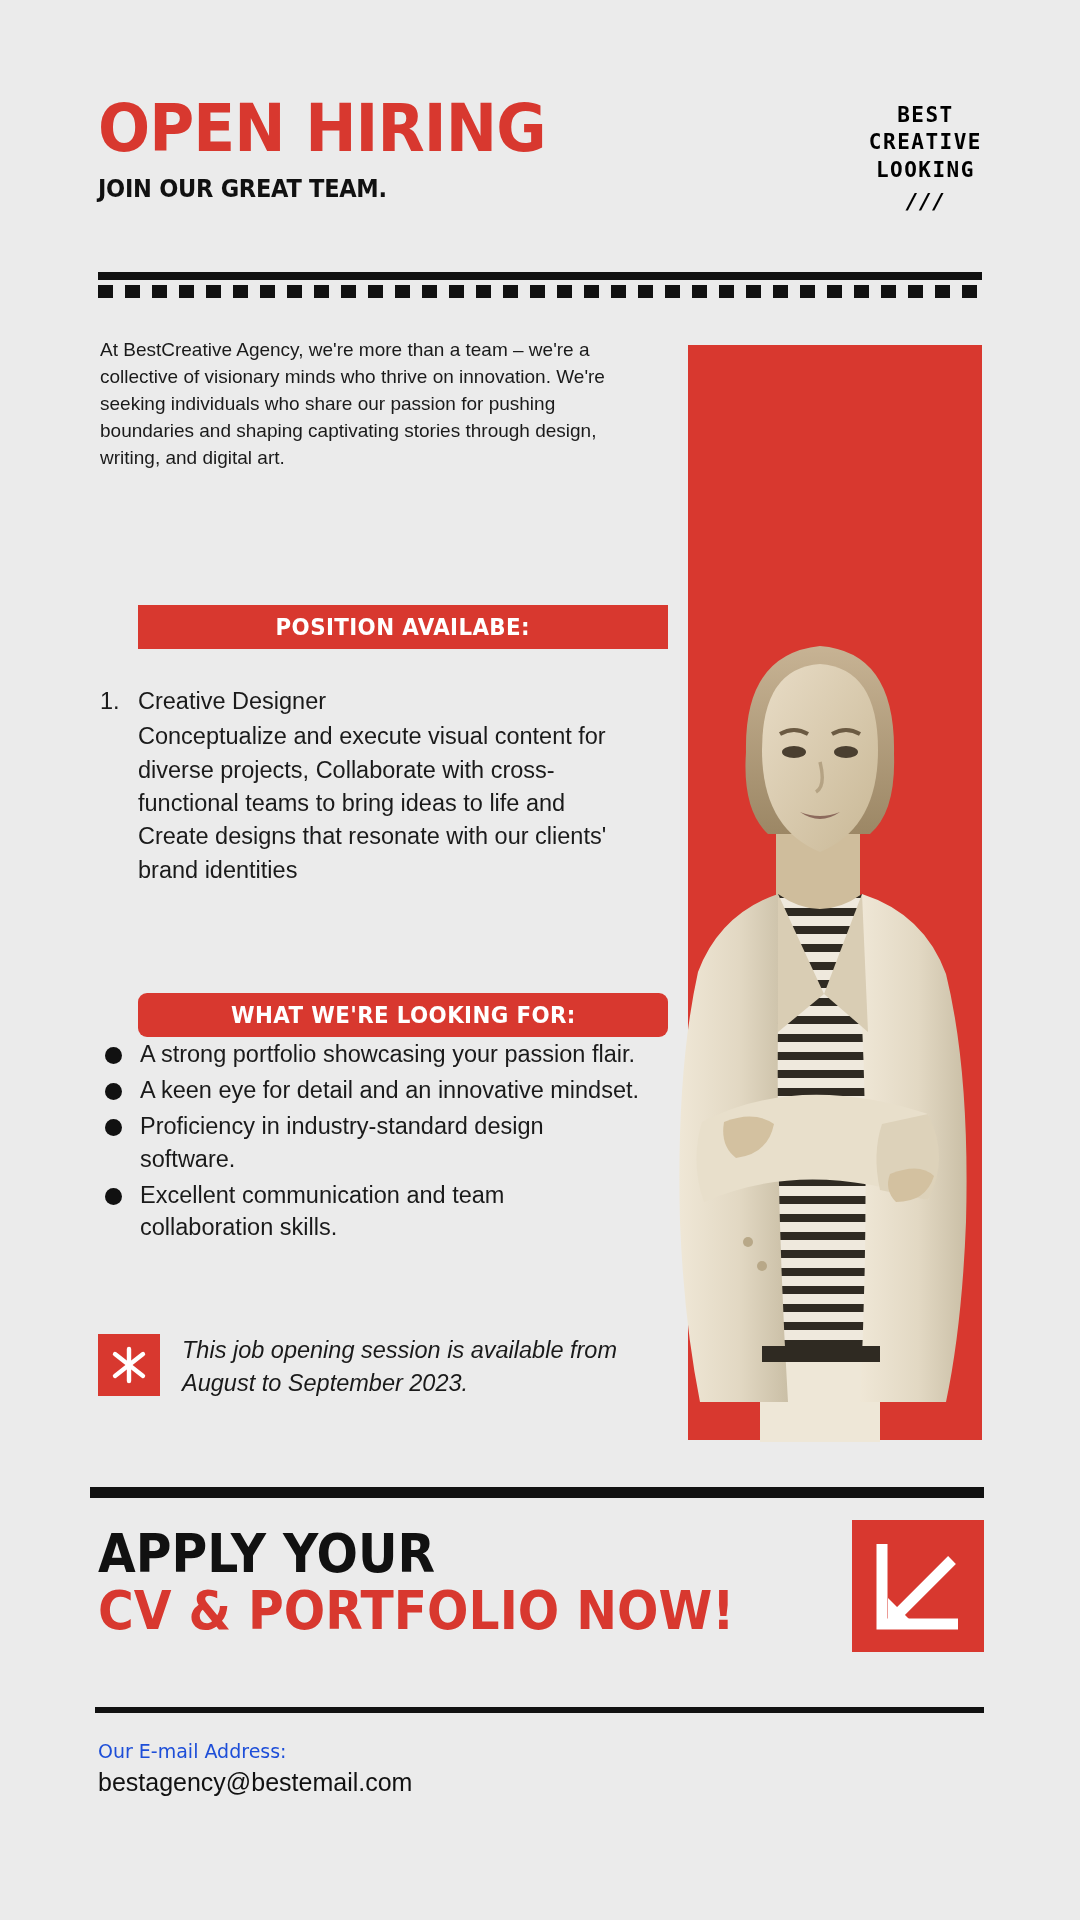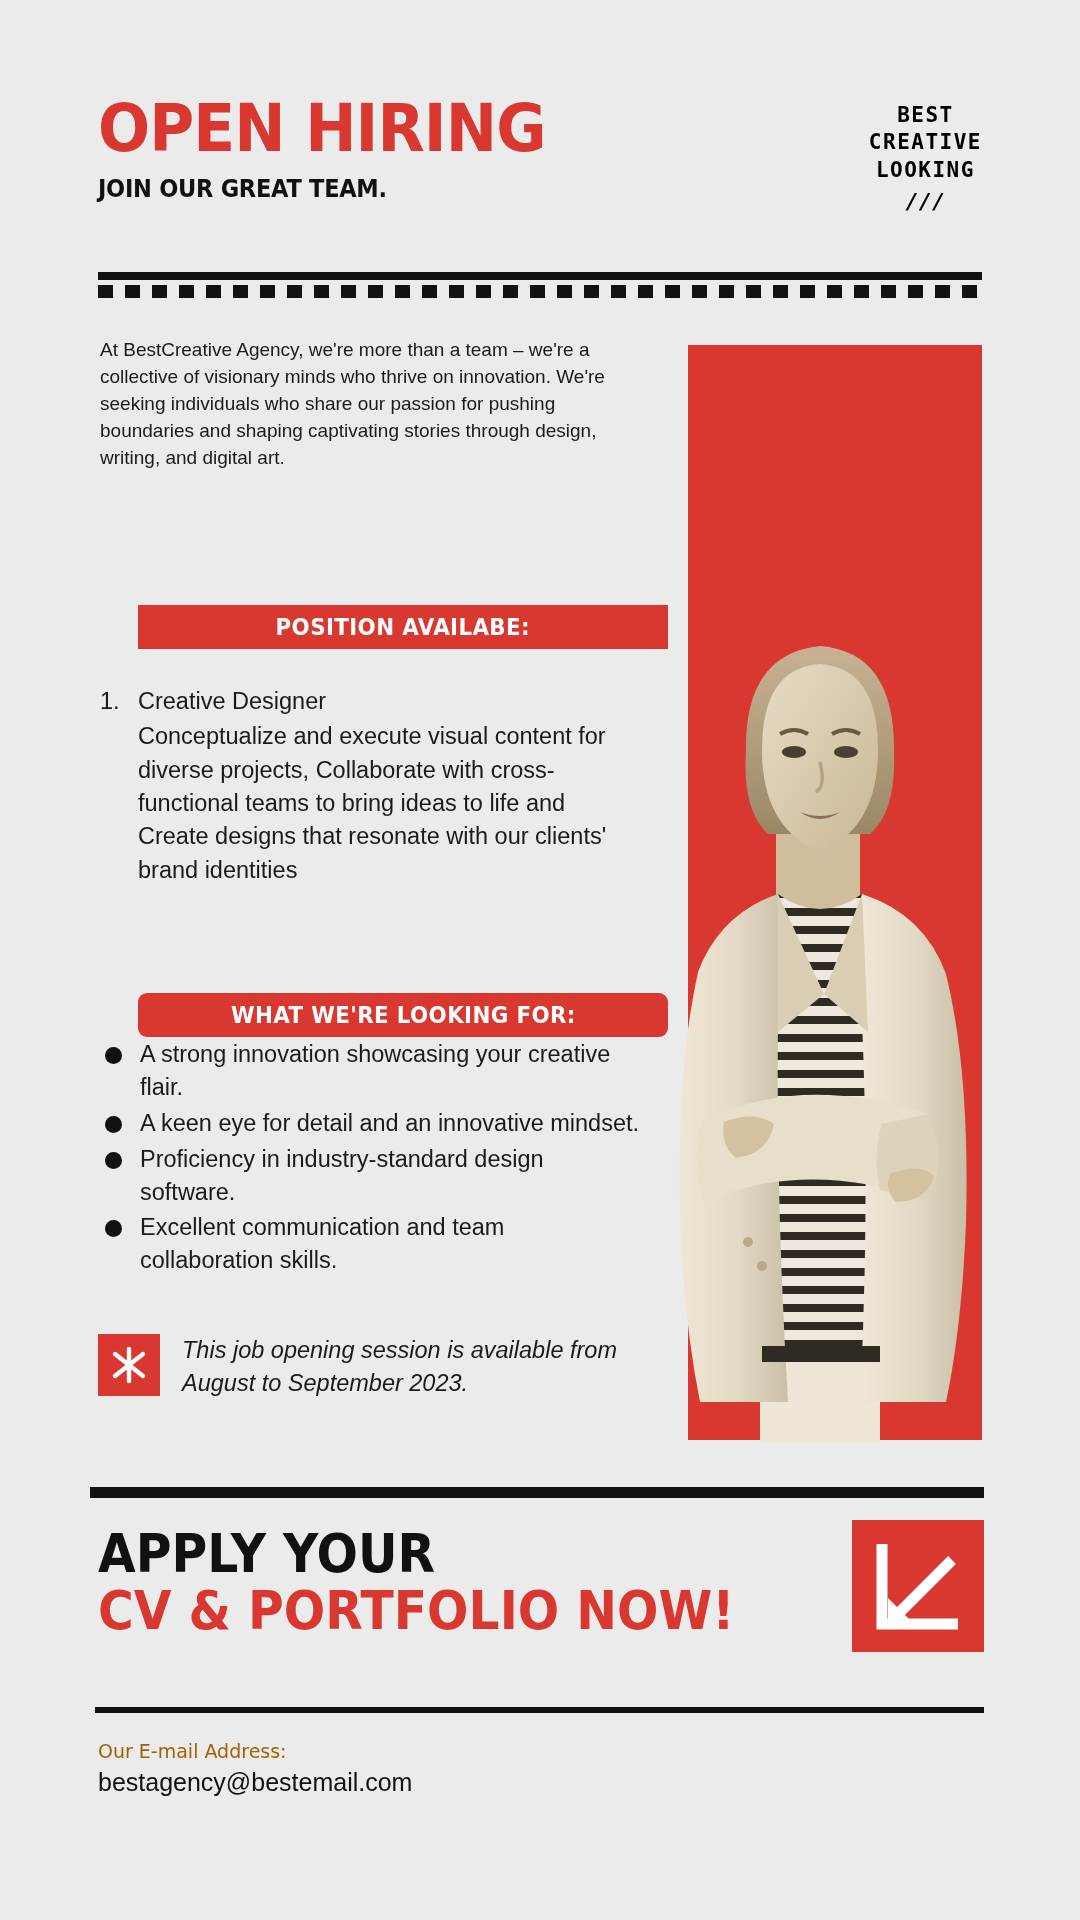--- a/index.html
+++ b/index.html
@@ -266,21 +266,21 @@
 
   .contacts {
     position: absolute;
     left: 98px;
     top: 1740px;
     width: 886px;
     display: flex;
     justify-content: space-between;
   }
   .contact-label {
-    color: #a16207;
+    color: #1d4ed8;
     font-size: 19px;
     margin-bottom: 6px;
     font-family: "DejaVu Sans", sans-serif;
   }
   .contact-value {
     font-size: 25px;
     color: #111;
   }
   .contact-right { text-align: right; }
   .contact-right .contact-label { text-align: left; }
@@ -320,21 +320,21 @@
         <div class="pos-desc">Conceptualize and execute visual content for diverse projects, Collaborate with cross-functional teams to bring ideas to life and Create designs that resonate with our clients' brand identities</div>
       </div>
     </div>
   </div>
 
   <div class="bar" id="bar-looking">
     <span>WHAT WE'RE LOOKING FOR:</span>
   </div>
 
   <ul class="req-list">
-    <li>A strong innovation showcasing your creative flair.</li>
+    <li>A strong portfolio showcasing your passion flair.</li>
     <li>A keen eye for detail and an innovative mindset.</li>
     <li>Proficiency in industry-standard design software.</li>
     <li>Excellent communication and team collaboration skills.</li>
   </ul>
 
   <div class="note">
     <div class="note-badge">
       <svg width="40" height="40" viewBox="0 0 40 40">
         <g stroke="#ffffff" stroke-width="4.4" stroke-linecap="round">
           <line x1="20" y1="4" x2="20" y2="36"></line>

